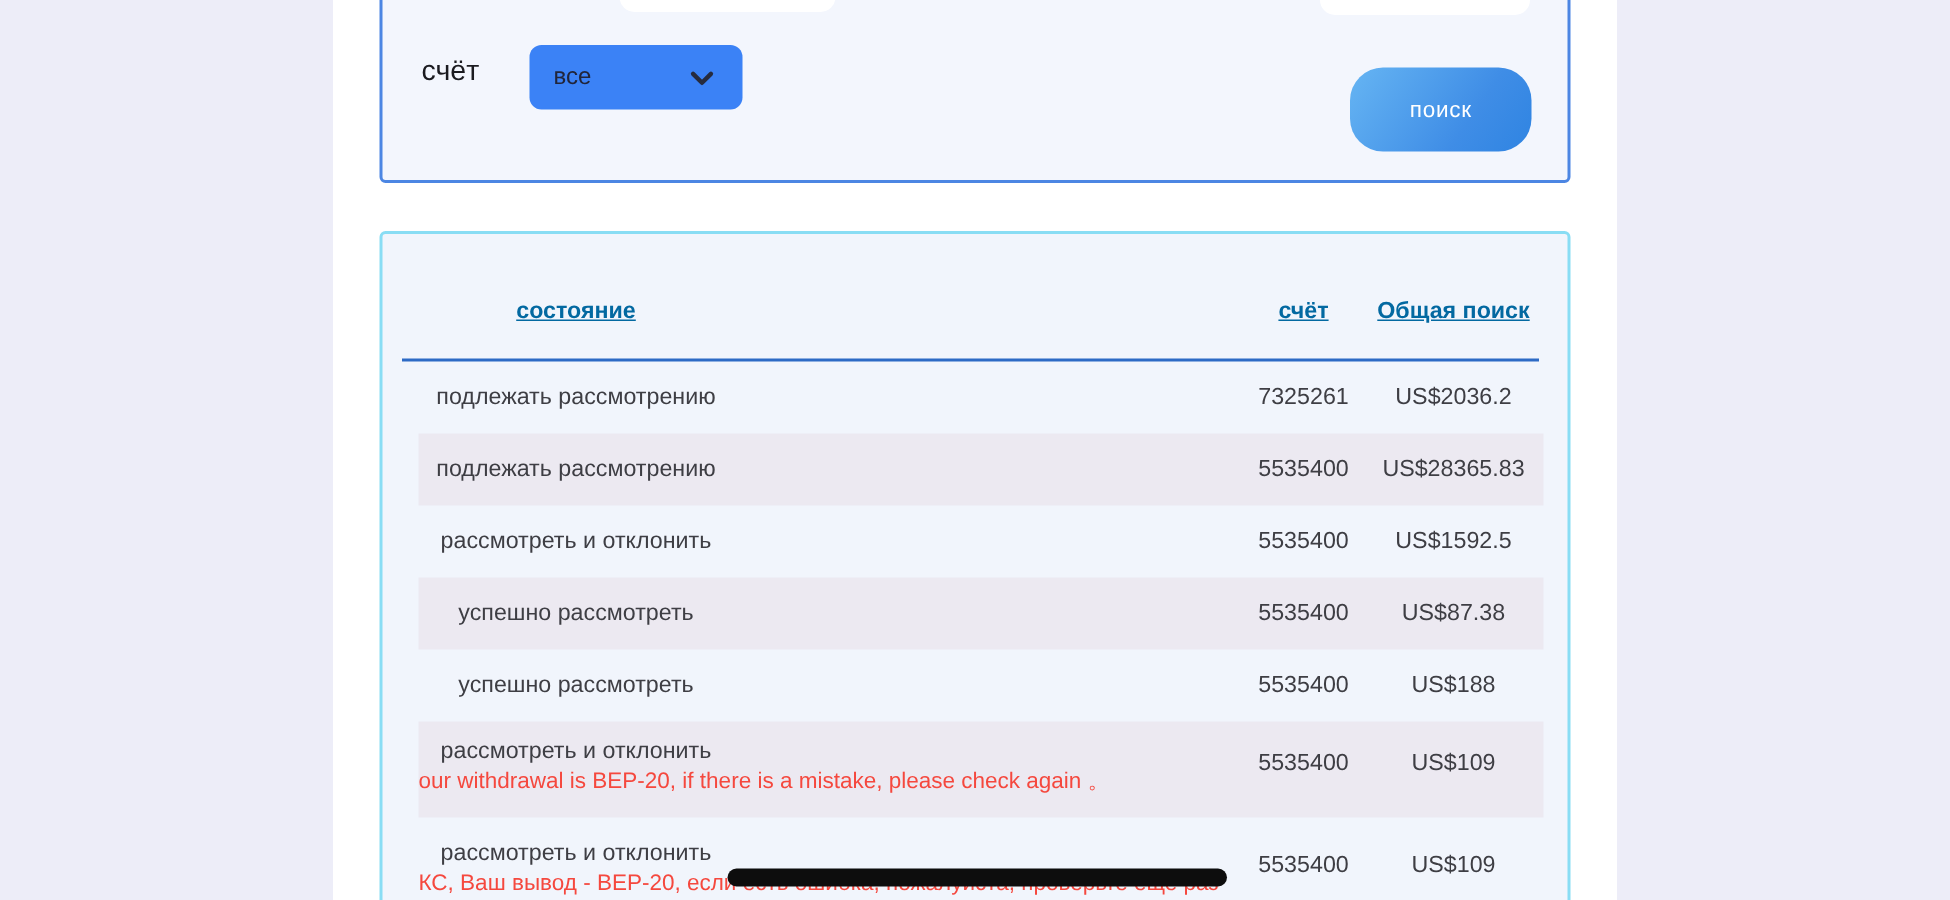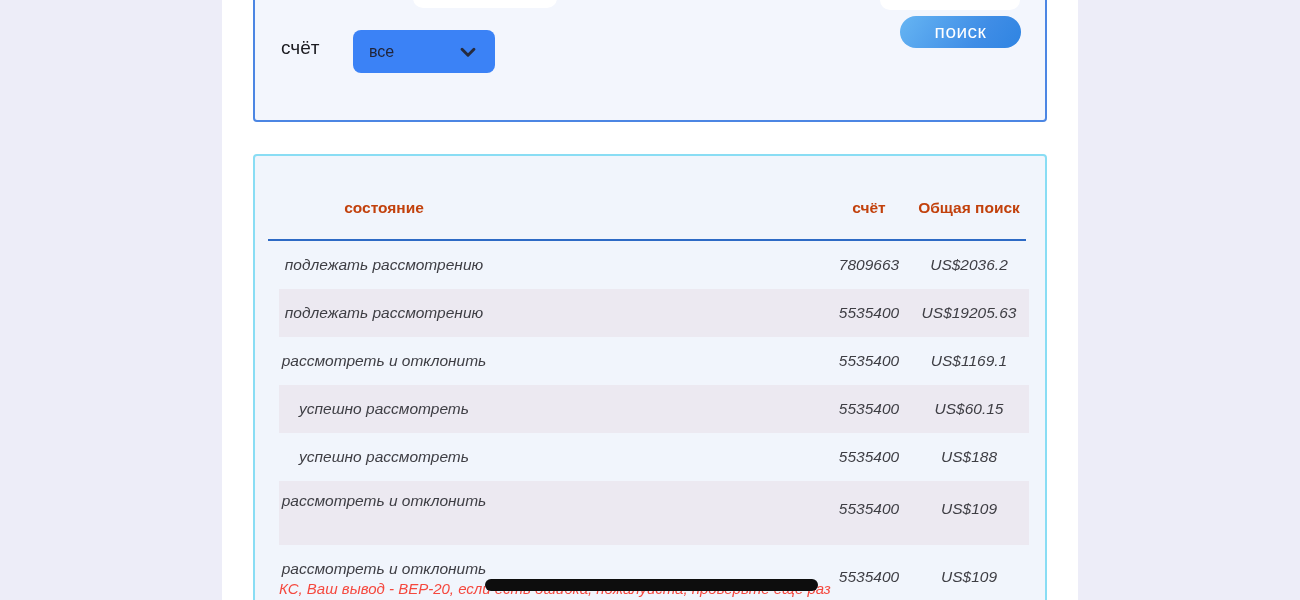--- a/index.html
+++ b/index.html
@@ -26,43 +26,43 @@
   .account-label {
     position:absolute; left:26px; top:97px; font-size:19px; color:#1b1b20;
   }
   .account-select {
     position:absolute; left:98px; top:90px; width:142px; height:43px;
     background:#3b82f6; border-radius:8px; display:flex; align-items:center;
     justify-content:space-between; padding:0 16px; cursor:pointer;
   }
   .account-select .val { font-size:16px; color:#21253a; }
   .search-btn {
-    position:absolute; left:645px; top:76px; width:121px; height:32px;
+    position:absolute; left:645px; top:105px; width:121px; height:56px;
     border:none; border-radius:22px; cursor:pointer;
     background:linear-gradient(125deg,#66b5f3 0%,#3f8de6 65%,#2f84e2 100%);
-    color:#ffffff; font-size:19px; font-family:inherit; letter-spacing:0.5px;
+    color:#ffffff; font-size:15px; font-family:inherit; letter-spacing:0.5px;
   }
   
   .table-panel {
     position:absolute; left:253px; top:154px; width:794px; height:520px;
     background:#f1f5fc; border:2px solid #89ddf4; border-radius:4px;
   }
   .table-wrap { position:absolute; left:24px; top:0; width:750px; }
   .thead {
     display:flex; align-items:flex-start; padding:43px 0 22px;
-    font-weight:bold; font-size:15.5px; color:#c2410c;
+    font-weight:bold; font-size:15.5px; color:#0369a1;text-decoration:underline;
   }
   .divider { height:2px; background:#2d6ac5; margin-left:-11px; margin-right:3px; }
   .cell-status { width:550px; display:flex; flex-direction:column; }
   .status-box { width:210px; text-align:center; }
   .cell-account { width:80px; text-align:center; }
   .cell-total { width:120px; text-align:center; }
   .row {
     display:flex; align-items:center; height:48px;
-    font-size:15.5px; color:#3e3e44; position:relative; overflow:hidden;font-style:italic;
+    font-size:15.5px; color:#3e3e44; position:relative; overflow:hidden;
   }
   .row.striped { background:#ece9f1; }
   .row.two { height:64px; align-items:flex-start; padding-top:10px; }
   .row.two .cell-account, .row.two .cell-total { margin-top:9px; }
   .row.last { margin-top:4px; }
   .note-text {
     white-space:nowrap; font-size:15px; color:#f5483e; line-height:19px;
     margin-top:1px;
   }
   .row.two .status-box { line-height:19px; }
@@ -102,67 +102,68 @@
       <div class="cell-total">Общая поиск</div>
     </div>
     <div class="divider"></div>
     <div id="table-body">
   <div class="row">
     <div class="cell-status">
       <div class="status-box">подлежать рассмотрению</div>
 
     </div>
 
-    <div class="cell-account">7809663</div>
+    <div class="cell-account">7325261</div>
     <div class="cell-total">US$2036.2</div>
   </div>
 
   <div class="row striped">
     <div class="cell-status">
       <div class="status-box">подлежать рассмотрению</div>
 
     </div>
 
     <div class="cell-account">5535400</div>
-    <div class="cell-total">US$19205.63</div>
+    <div class="cell-total">US$28365.83</div>
   </div>
 
   <div class="row">
     <div class="cell-status">
       <div class="status-box">рассмотреть и отклонить</div>
 
     </div>
 
     <div class="cell-account">5535400</div>
-    <div class="cell-total">US$1169.1</div>
+    <div class="cell-total">US$1592.5</div>
   </div>
 
   <div class="row striped">
     <div class="cell-status">
       <div class="status-box">успешно рассмотреть</div>
 
     </div>
 
     <div class="cell-account">5535400</div>
-    <div class="cell-total">US$60.15</div>
+    <div class="cell-total">US$87.38</div>
   </div>
 
   <div class="row">
     <div class="cell-status">
       <div class="status-box">успешно рассмотреть</div>
 
     </div>
 
     <div class="cell-account">5535400</div>
     <div class="cell-total">US$188</div>
   </div>
 
   <div class="row striped two">
     <div class="cell-status">
       <div class="status-box">рассмотреть и отклонить</div>
+      <div class="note-text">our withdrawal is BEP-20, if there is a mistake, please check again 。</div>
     </div>
 
     <div class="cell-account">5535400</div>
     <div class="cell-total">US$109</div>
   </div>
 
   <div class="row two last">
     <div class="cell-status">
       <div class="status-box">рассмотреть и отклонить</div>
       <div class="note-text">КС, Ваш вывод - BEP-20, если есть ошибка, пожалуйста, проверьте еще раз</div>

